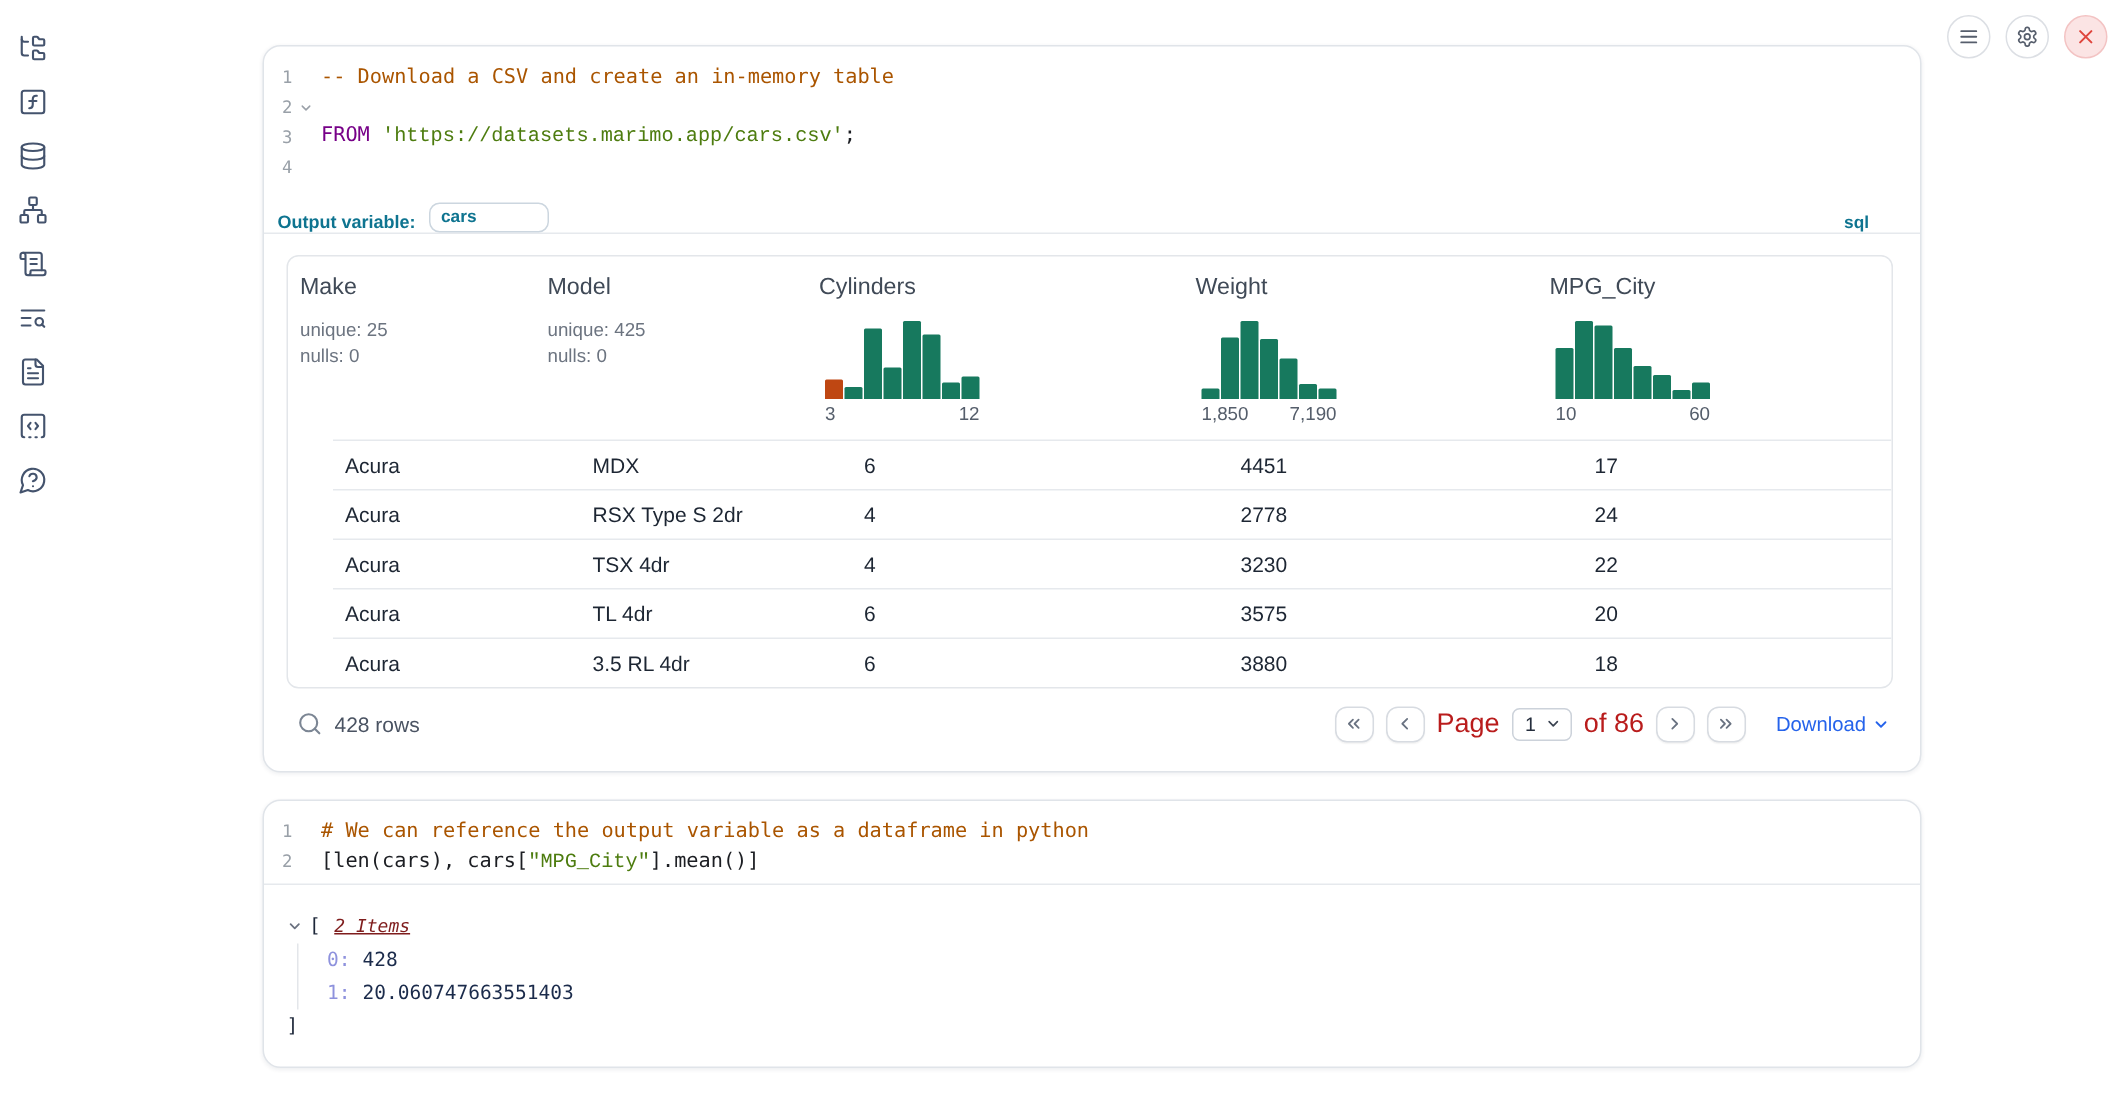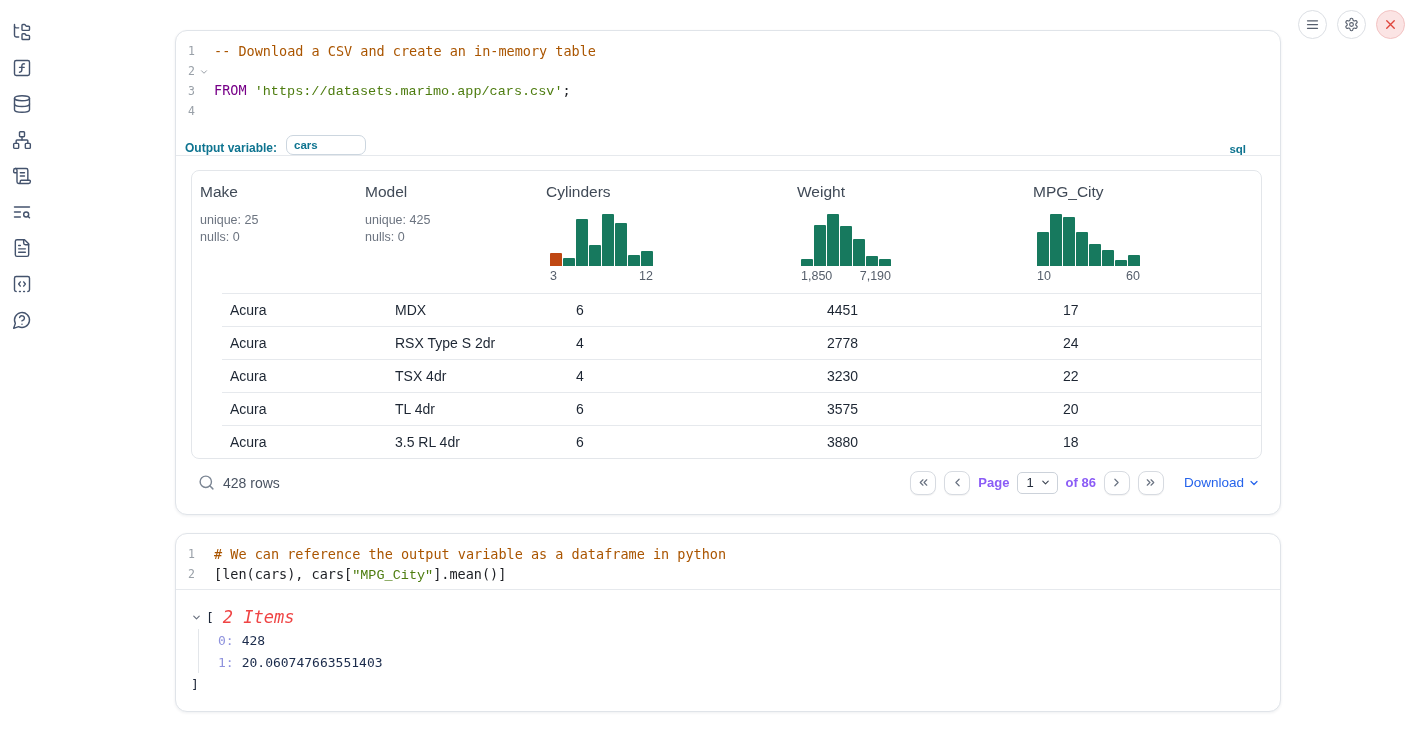--- a/index.html
+++ b/index.html
@@ -74,38 +74,38 @@
   
   .t-footer { display:flex; align-items:center; height:38px; margin-top:5px; }
   .search-icon { margin-left:7px; color:#7c8694; display:flex; }
   .search-icon svg { width:17px; height:17px; }
   .row-count { margin-left:8px; font-size:14px; color:#4a5362; }
   .pager { margin-left:auto; display:flex; align-items:center; gap:8px; }
   .pg-btn { width:26px; height:24px; border:1px solid #d7dbe1; border-radius:8px;
             background:#fff; display:flex; align-items:center; justify-content:center;
             color:#6a7382; box-shadow:0 1px 1px rgba(0,0,0,.05); cursor:pointer; }
   .pg-btn svg { width:13px; height:13px; }
-  .pg-text { font-size:13px; color:#8b5cf6; font-weight:700; }
+  .pg-text { font-size:18px; color:#b91c1c; font-weight:400; }
   .page-select { display:flex; align-items:center; gap:6px; height:22px;
                  border:1px solid #ccd2da; border-radius:5px; padding:0 6px 0 8px;
                  font-size:13px; color:#252e3d; cursor:pointer; }
   .page-select svg { width:11px; height:11px; color:#3c4452; }
   .download { display:flex; align-items:center; gap:4px; margin-left:12px;
               margin-right:2px; color:#2563eb; font-size:13.5px; font-weight:500;
               cursor:pointer; }
   .download svg { width:12px; height:12px; }
 
   
   .py-output { border-top:1px solid #e6e9ed; padding:16px 16px 0 15px;
                font-family:"DejaVu Sans Mono", monospace; font-size:13px;
                color:#1d2739; }
   .tr-row { display:flex; align-items:center; height:22px; }
   .tree-caret { color:#6b7280; display:flex; margin-right:4px; }
   .tree-caret svg { width:11px; height:11px; }
-  .items-label { font-style:italic; color:#ef4444; font-size:17px; margin-left:9px; }
+  .items-label { font-style:italic; color:#7f1d1d; font-size:12px; margin-left:9px;text-decoration:underline; }
   .tr-children { border-left:1px solid #e3e6ea; margin:1px 0 1px 7px; padding-left:19px; }
   .entry { height:22px; display:flex; align-items:center; }
   .entry .k { color:#8e92dd; margin-right:8px; }
   .entry .v { color:#1b2b4b; }
   .close-row { height:20px; display:flex; align-items:center; }
 </style>
 </head>
 <body>
 
 <nav class="sidebar">

